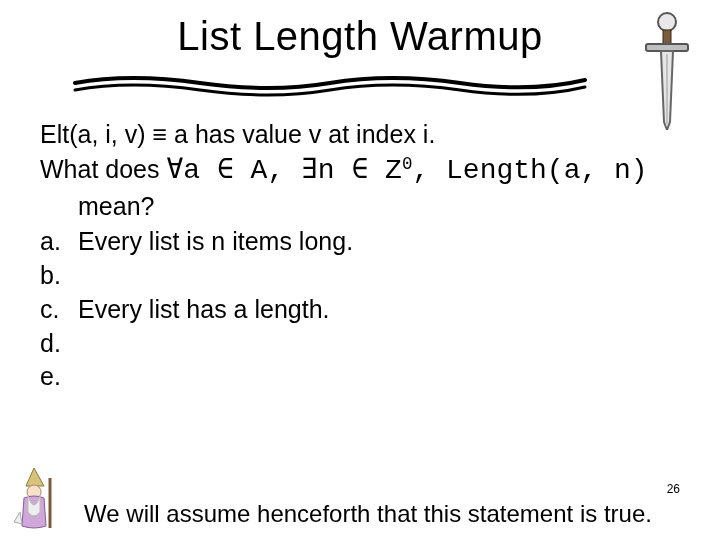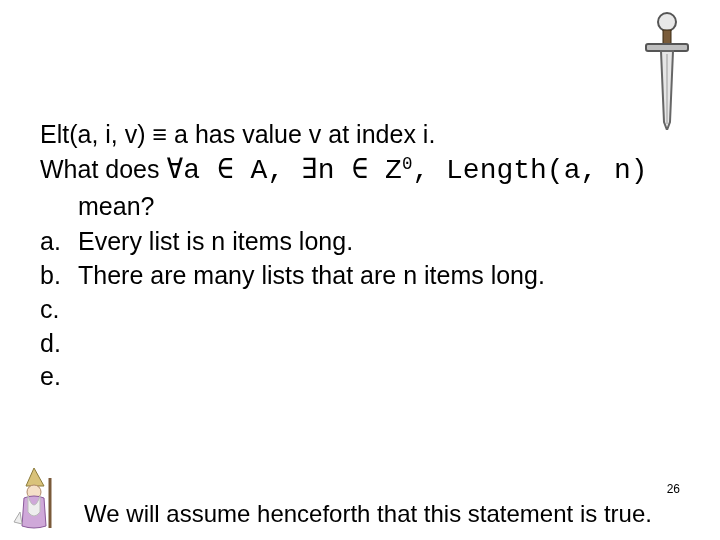--- a/index.html
+++ b/index.html
@@ -93,20 +93,27 @@
     bottom: 6px;
     width: 60px;
     height: 70px;
   }
 </style>
 </head>
 <body>
 
 <div class="slide">
 
+  <div class="title-wrap">
+    <div class="title">List Length Warmup</div>
+    <svg class="underline" viewBox="0 0 520 30" preserveAspectRatio="none">
+      <path d="M5 15 Q 60 5, 130 15 T 260 15 T 390 15 T 515 12" stroke="#000" stroke-width="4" fill="none" stroke-linecap="round"></path>
+      <path d="M5 22 Q 60 12, 130 22 T 260 22 T 390 22 T 515 19" stroke="#000" stroke-width="3" fill="none" stroke-linecap="round"></path>
+    </svg>
+  </div>
 
   <svg class="sword" viewBox="0 0 70 120">
     <ellipse cx="35" cy="12" rx="9" ry="9" fill="#e8e8e8" stroke="#555" stroke-width="2"></ellipse>
     <rect x="31" y="20" width="8" height="14" fill="#7a5c3a" stroke="#3a2a15" stroke-width="1"></rect>
     <rect x="14" y="34" width="42" height="7" rx="2" fill="#bfbfbf" stroke="#555" stroke-width="2"></rect>
     <path d="M29 41 L41 41 L38 112 L35 120 L32 112 Z" fill="#e6e6e6" stroke="#666" stroke-width="2"></path>
     <line x1="35" y1="44" x2="35" y2="114" stroke="#999" stroke-width="1"></line>
   </svg>
 
   <div class="content">
@@ -118,24 +125,24 @@
     </div>
     <div class="indent">mean?</div>
 
     <div class="options">
       <div class="opt">
         <span class="lab">a.</span>
         <span>Every list is n items long.</span>
       </div>
       <div class="opt">
         <span class="lab">b.</span>
-        <span>There are many lists that are n items long.</span>
       </div>
       <div class="opt">
         <span class="lab">c.</span>
+        <span>Every list has a length.</span>
       </div>
       <div class="opt">
         <span class="lab">d.</span>
       </div>
       <div class="opt">
         <span class="lab">e.</span>
       </div>
     </div>
   </div>
 

